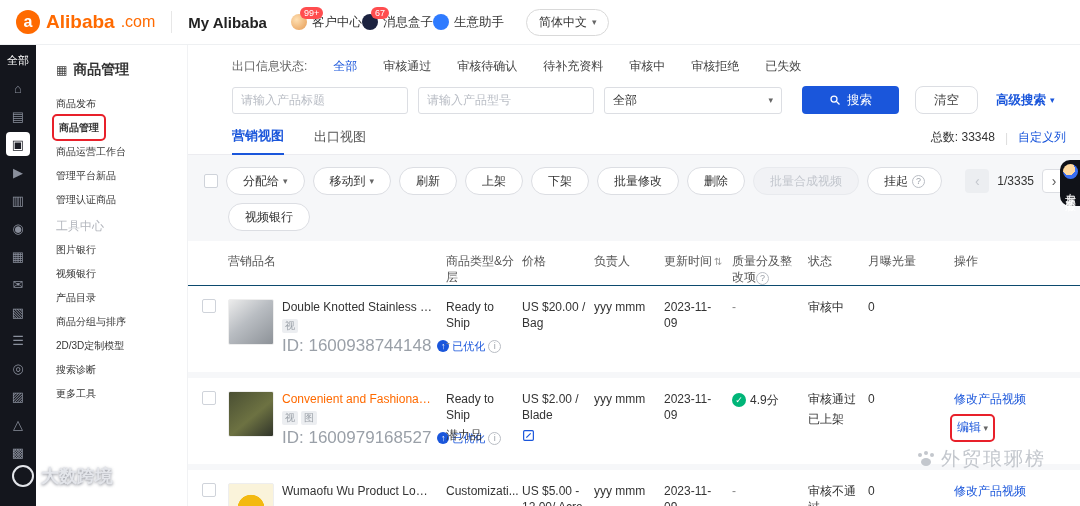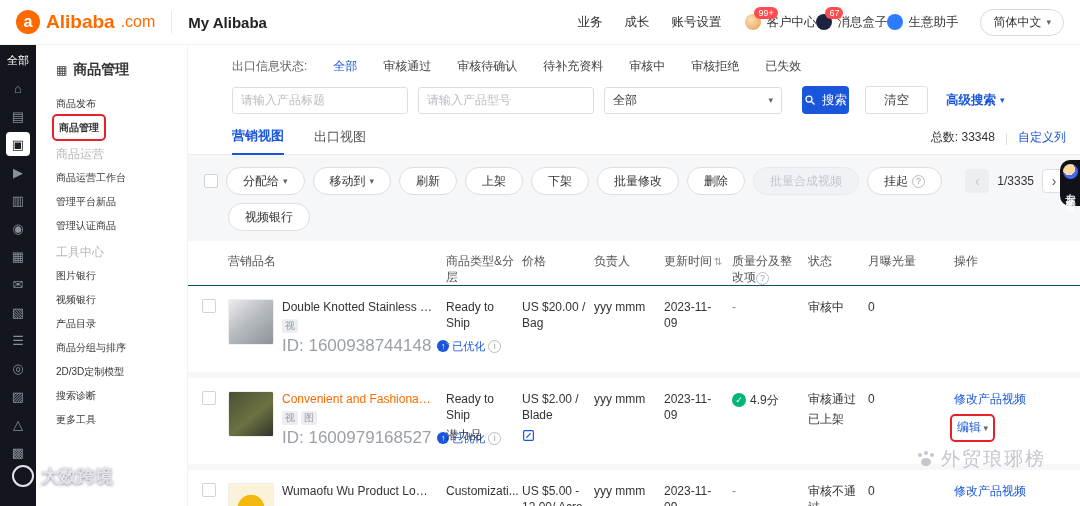--- a/index.html
+++ b/index.html
@@ -45,22 +45,22 @@
   
   .main{position:absolute;left:188px;top:45px;right:0;bottom:0;background:#fff;overflow:hidden}
   .frow{display:flex;gap:26px;align-items:center;padding:13px 0 0 44px;font-size:12px;color:#444;white-space:nowrap}
   .frow .lbl{color:#666}
   .f-opt{cursor:pointer}
   .f-opt.active{color:var(--accent)}
   .srow{display:flex;gap:10px;align-items:center;padding:11px 0 0 44px}
   .inp{width:176px;height:27px;border:1px solid #dcdee3;border-radius:3px;padding:0 8px;font-size:12px;color:#333;font-family:inherit;outline:none}
   .inp::placeholder{color:#b8bcc4}
   .sel{width:178px;height:27px;border:1px solid #dcdee3;border-radius:3px;padding:0 8px;display:flex;align-items:center;justify-content:space-between;color:#333;cursor:pointer}
-  .btn-search{height:28px;padding:0 2px;background:var(--accent);color:#fff;border:none;border-radius:4px;display:flex;align-items:center;gap:6px;font-size:12.5px;cursor:pointer;margin-left:10px;font-family:inherit}
-  .btn-clear{height:28px;padding:0 18px;background:#fff;border:1px solid #dcdee3;border-radius:3px;font-size:12.5px;color:#444;cursor:pointer;margin-left:6px;font-family:inherit}
+  .btn-search{height:28px;padding:0 27px;background:var(--accent);color:#fff;border:none;border-radius:4px;display:flex;align-items:center;gap:6px;font-size:12.5px;cursor:pointer;margin-left:10px;font-family:inherit}
+  .btn-clear{height:28px;padding:0 18px;background:#fff;border:1px solid #dcdee3;border-radius:8px;font-size:12.5px;color:#444;cursor:pointer;margin-left:6px;font-family:inherit}
   .adv{color:var(--accent);display:flex;align-items:center;gap:4px;font-size:12.5px;font-weight:bold;cursor:pointer;margin-left:8px;white-space:nowrap}
   .adv .chev{color:var(--accent)}
   .trow{display:flex;align-items:flex-end;margin-top:12px;padding:0 14px 0 44px;border-bottom:1px solid #ececf0;height:29px}
   .vtab{margin-right:30px;font-size:13px;color:#555;padding-bottom:8px;cursor:pointer}
   .vtab.active{color:var(--accent);font-weight:bold;border-bottom:2px solid var(--accent);margin-bottom:-1px}
   .t-right{margin-left:auto;display:flex;gap:10px;align-items:center;font-size:12px;padding-bottom:8px;white-space:nowrap}
   .t-sep{color:#ddd}
   .link{color:var(--accent);cursor:pointer}
 
   .band{background:#f6f7f9;padding:12px 14px 10px 16px}
@@ -123,25 +123,20 @@
 <div class="canvas">
 
   <div class="hdr">
     <div class="logo">
       <span class="logo-mark">a</span>
       <span class="logo-brand">Alibaba</span>
         <span class="logo-tld">.com</span>
     </div>
     <div class="hdr-div"></div>
     <div class="app-title">My Alibaba</div>
-    <div class="top-nav">
-        <span class="nav-link">业务</span>
-        <span class="nav-link">成长</span>
-        <span class="nav-link">账号设置</span>
-      </div>
     <div class="tools">
         <span class="tool">
           <span class="tool-ic ic-user"></span>
           <span>客户中心</span>
           <span class="badge">99+</span>
         </span>
         <span class="tool">
           <span class="tool-ic ic-message"></span>
           <span>消息盒子</span>
           <span class="badge">67</span>
@@ -176,21 +171,20 @@
     </div>
 
   <div class="sb">
     <div class="sb-title">
       <span class="sb-title-ic">▦</span>
       <span>商品管理</span>
     </div>
     <div>
         <div class="sb-item"><span>商品发布</span></div>
         <div class="sb-item active"><span class="red-box">商品管理</span></div>
-        <div class="sb-item section"><span>商品运营</span></div>
         <div class="sb-item"><span>商品运营工作台</span></div>
         <div class="sb-item"><span>管理平台新品</span></div>
         <div class="sb-item"><span>管理认证商品</span></div>
         <div class="sb-item section"><span>工具中心</span></div>
         <div class="sb-item"><span>图片银行</span></div>
         <div class="sb-item"><span>视频银行</span></div>
         <div class="sb-item"><span>产品目录</span></div>
         <div class="sb-item"><span>商品分组与排序</span></div>
         <div class="sb-item"><span>2D/3D定制模型</span></div>
         <div class="sb-item"><span>搜索诊断</span></div>

